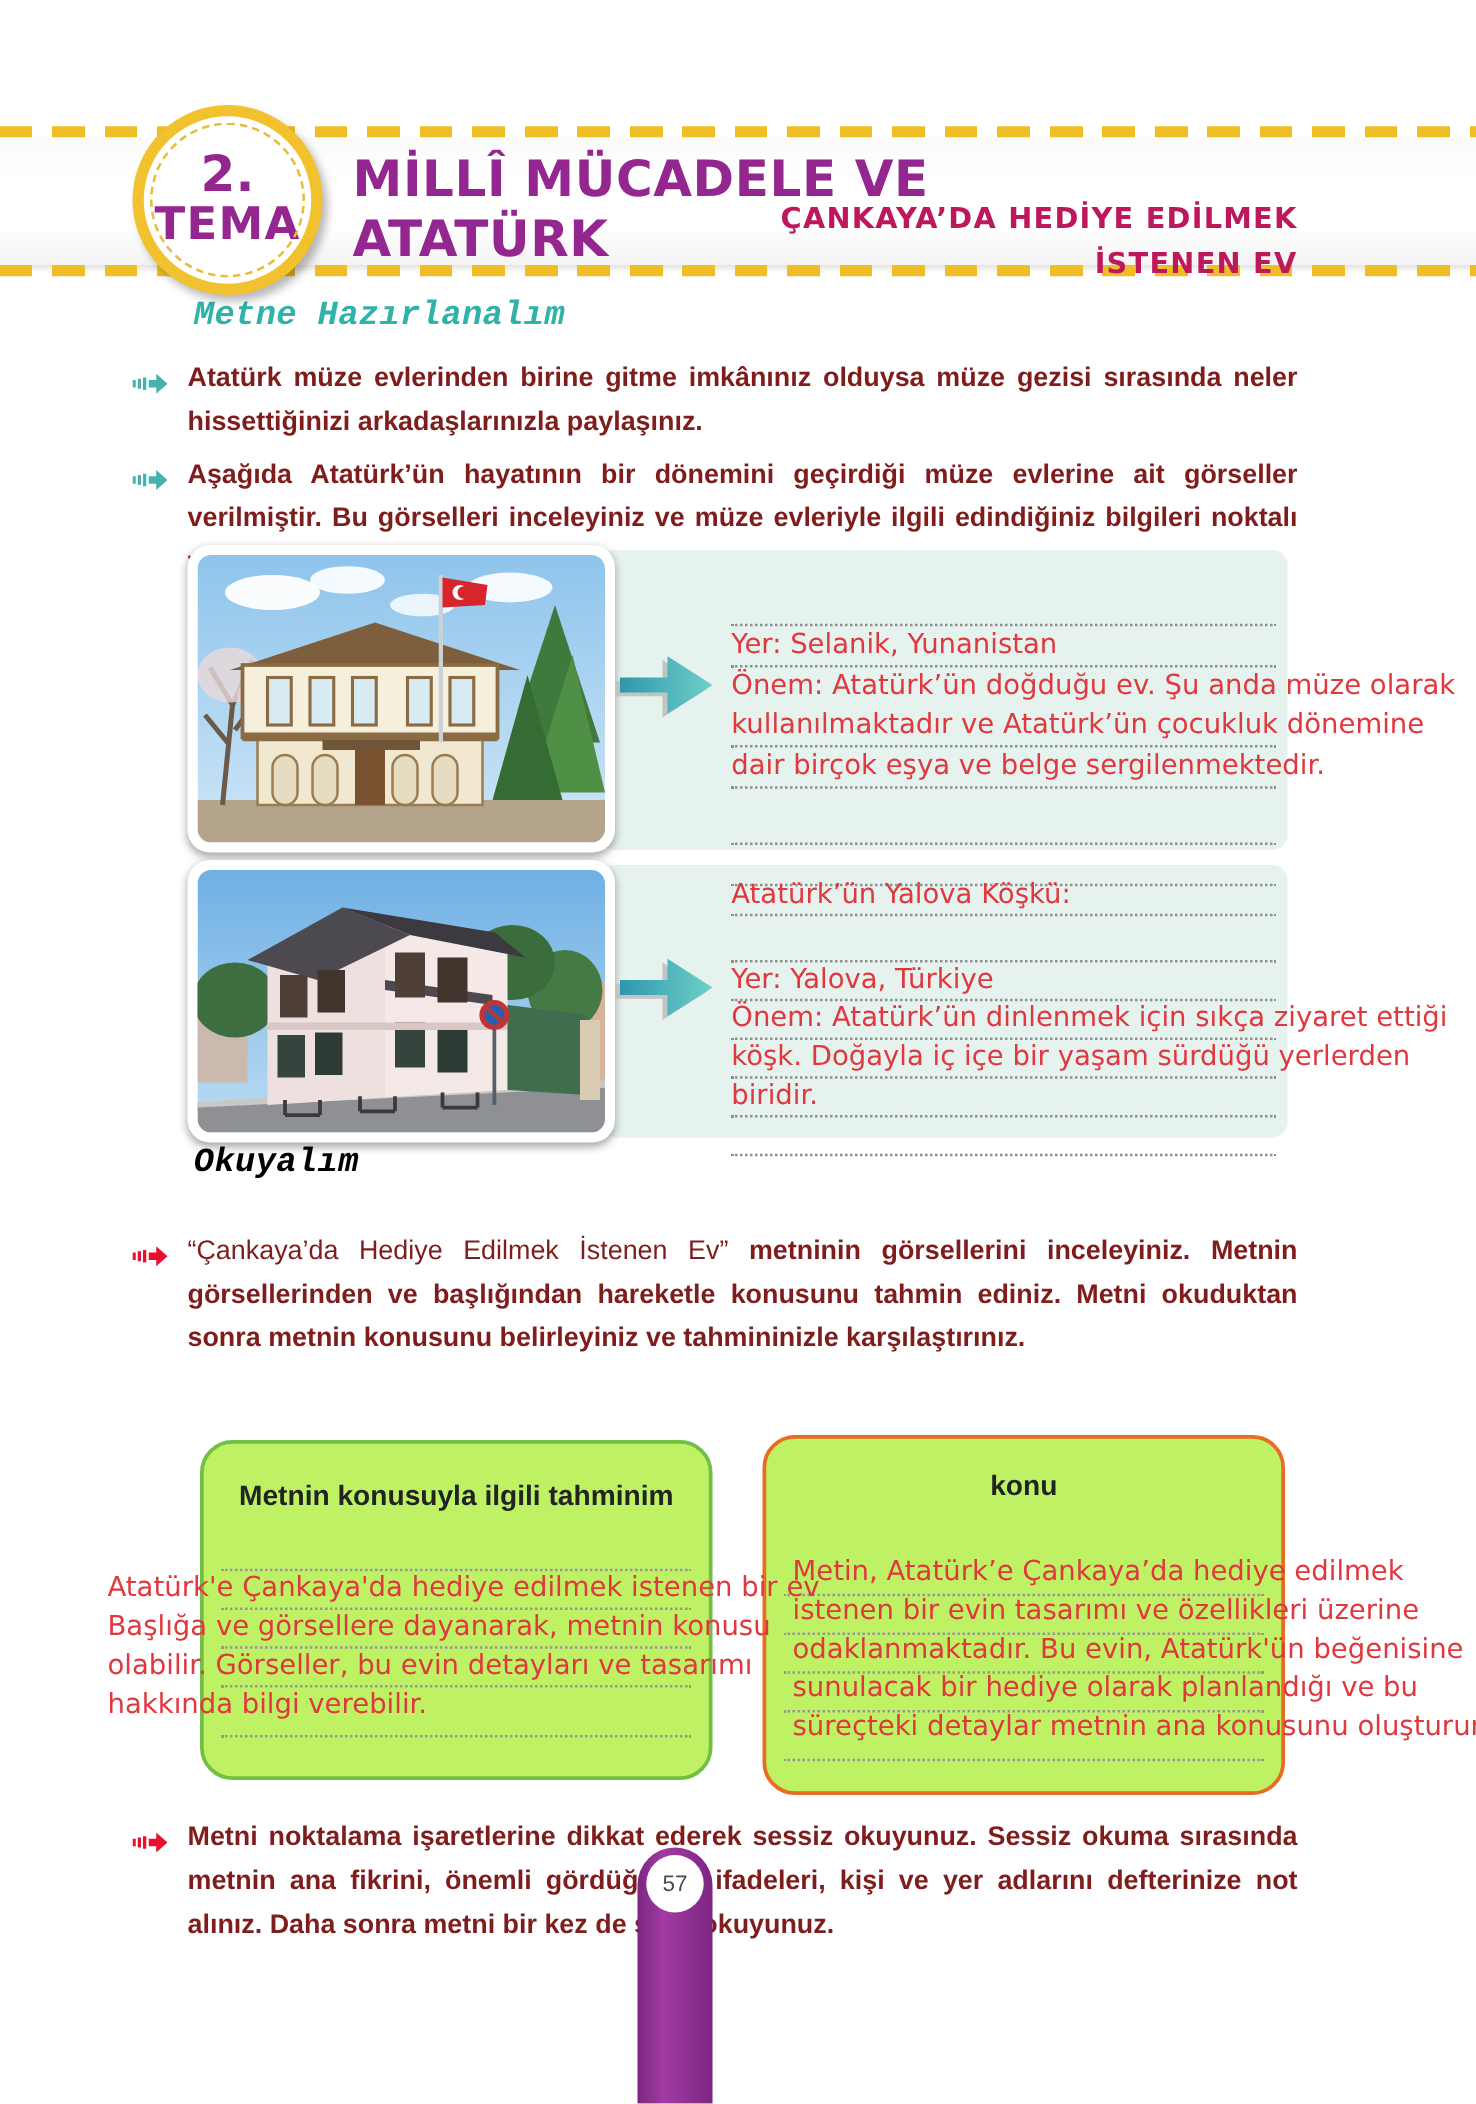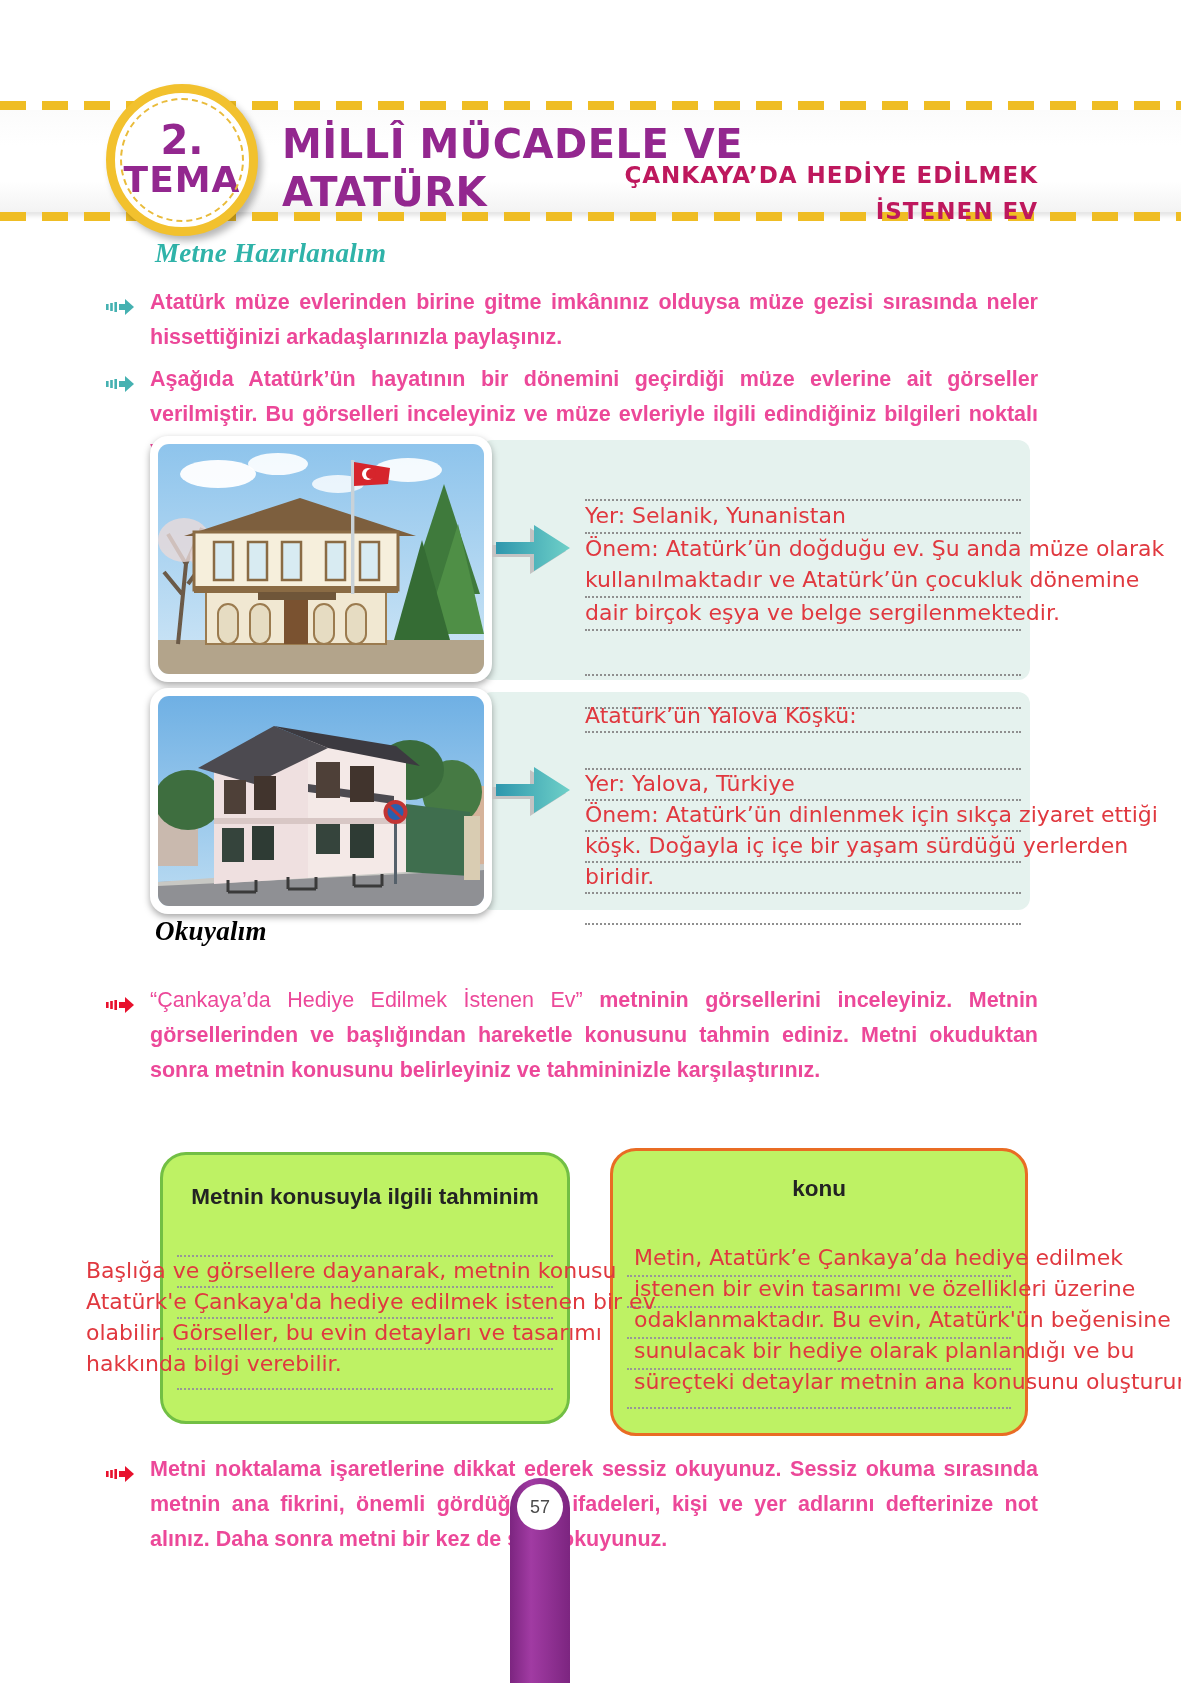--- a/index.html
+++ b/index.html
@@ -19,27 +19,27 @@
   .badge .inner-ring{position:absolute;inset:5px;border:2px dashed #e9bb3a;border-radius:50%;}
   .badge .num{font-family:"DejaVu Sans",sans-serif;font-weight:800;font-size:40px;color:#93278f;line-height:1;}
   .badge .lbl{font-family:"DejaVu Sans",sans-serif;font-weight:800;font-size:36px;color:#93278f;line-height:1.1;letter-spacing:1px;}
   .theme-title{position:absolute;left:282px;top:120px;z-index:6;
                font-family:"DejaVu Sans",sans-serif;font-weight:800;font-size:40px;color:#93278f;
                line-height:1.2;letter-spacing:.5px;}
   .lesson-title{position:absolute;right:143px;top:158px;z-index:6;text-align:right;
                 font-family:"DejaVu Sans",sans-serif;font-weight:700;font-size:23px;color:#be185d;
                 line-height:1.55;letter-spacing:1px;}
   
-  .sec-head{position:absolute;left:155px;font-family:Liberation Serif, serif;
+  .sec-head{position:absolute;left:155px;font-family:Liberation Mono, monospace;
             font-weight:800;font-style:italic;font-size:27px;letter-spacing:.3px;}
   .sec-head.teal{top:238px;color:#2fb3a9;}
   .sec-head.red{top:916px;color:#000000;}
   
   .bullet{position:absolute;left:150px;width:888px;text-align:justify;
-          font-size:21.5px;font-weight:700;line-height:1.63;color:#ec4899;}
+          font-size:21.5px;font-weight:700;line-height:1.63;color:#7f1d1d;}
   .bullet .bicon{position:absolute;left:-44px;top:6px;}
   .quote-part{font-weight:400;}
   
   .panel{position:absolute;background:#e5f2ee;border-radius:12px;}
   .imgcard{position:absolute;background:#ffffff;border-radius:18px;padding:8px;
            box-shadow:0 3px 7px rgba(0,0,0,.35);z-index:3;}
   .imgcard svg{display:block;border-radius:11px;}
   .big-arrow{position:absolute;z-index:4;}
   .answers{position:absolute;width:436px;z-index:2;}
   .slot{position:relative;height:31px;
@@ -282,22 +282,22 @@
 
   <div class="pbox green">
     <div class="ptitle">Metnin konusuyla ilgili tahminim</div>
     <div class="pline" style="top:100px;"></div>
     <div class="pline" style="top:131px;"></div>
     <div class="pline" style="top:162px;"></div>
     <div class="pline" style="top:193px;"></div>
     <div class="pline" style="top:233px;"></div>
   </div>
   <div class="overlay-red" style="left:86px;top:1255px;">
+    <div>Atatürk'e Çankaya'da hediye edilmek istenen bir ev</div>
     <div>Başlığa ve görsellere dayanarak, metnin konusu</div>
-    <div>Atatürk'e Çankaya'da hediye edilmek istenen bir ev</div>
     <div>olabilir. Görseller, bu evin detayları ve tasarımı</div>
     <div>hakkında bilgi verebilir.</div>
   </div>
 
   <div class="pbox orange">
     <div class="ptitle" style="margin-top:22px;">
       <div>konu</div>
     </div>
     <div class="pline" style="top:124px;"></div>
     <div class="pline" style="top:155px;"></div>

